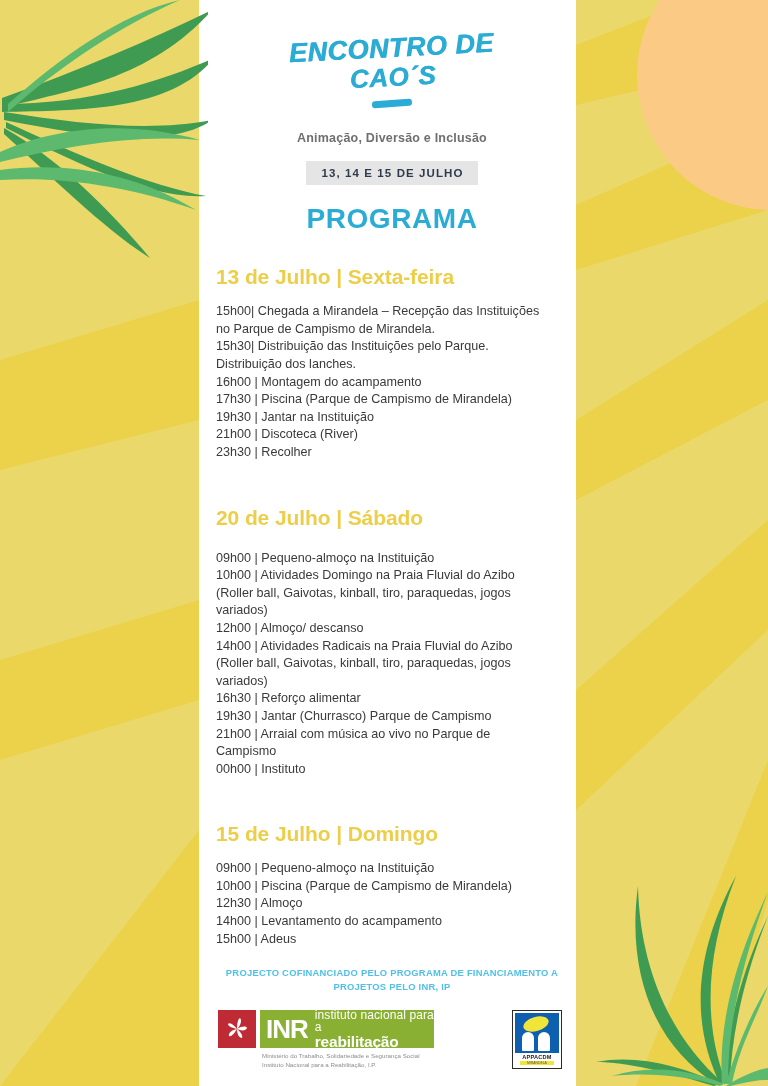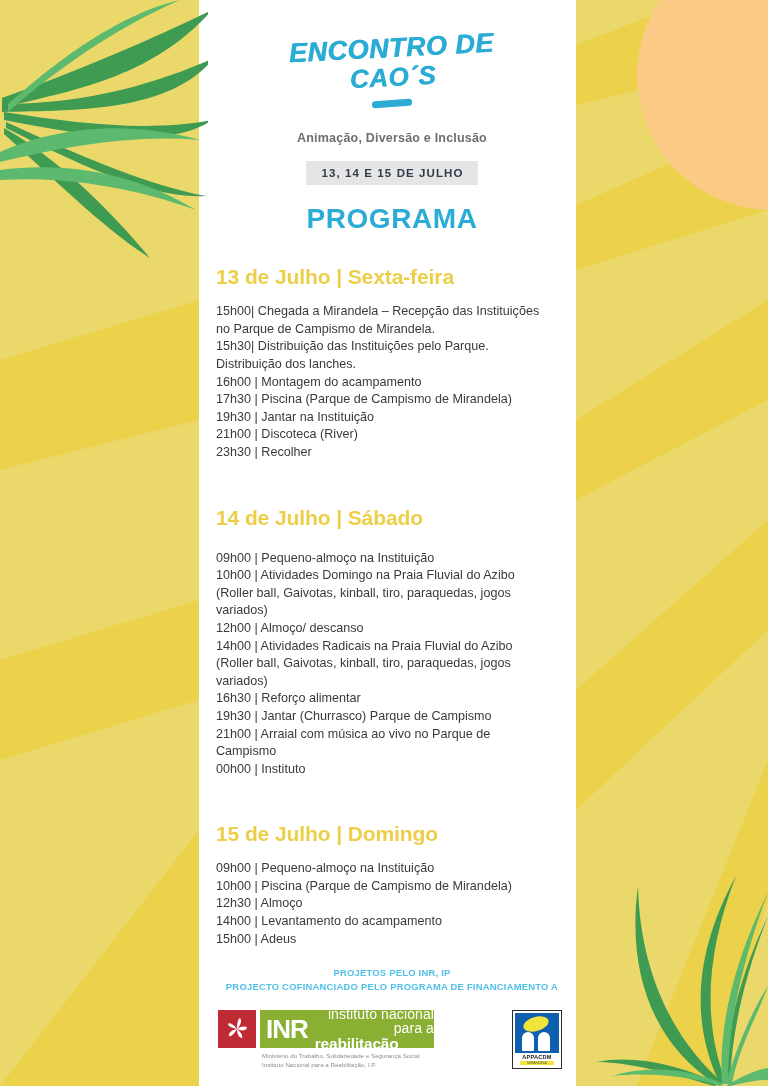--- a/index.html
+++ b/index.html
@@ -182,21 +182,21 @@
     font-weight: bold;
     font-size: 26px;
     letter-spacing: -1px;
     line-height: 1;
   }
   .inr-words {
     margin-left: 7px;
     color: #ffffff;
     line-height: 1.02;
   }
-  .inr-w1 { font-size: 14px; letter-spacing: 0.1px; display:block;text-align:right; }
+  .inr-w1 { font-size: 12px; letter-spacing: 0.1px; display:block; }
   .inr-w2 { font-size: 15.5px; font-weight: bold; display:block; letter-spacing: -0.2px; }
   .inr-sub {
     margin-top: 4px;
     margin-left: 44px;
     color: #8d8d8f;
     font-size: 6.2px;
     line-height: 8.4px;
   }
 
   
@@ -353,21 +353,21 @@
           <li>17h30 | Piscina (Parque de Campismo de Mirandela)</li>
           <li>19h30 | Jantar na Instituição</li>
           <li>21h00 | Discoteca (River)</li>
           <li>23h30 | Recolher</li>
         </ul>
       </div>
 
       <div class="day-spacer"></div>
 
       <div class="day">
-        <h2 class="day-title">14 de Julho | Sábado</h2>
+        <h2 class="day-title">20 de Julho | Sábado</h2>
         <ul class="day-items">
           <li>09h00 | Pequeno-almoço na Instituição</li>
           <li>10h00  | Atividades Domingo na Praia Fluvial do Azibo</li>
           <li>(Roller ball, Gaivotas, kinball, tiro, paraquedas, jogos</li>
           <li>variados)</li>
           <li>12h00 | Almoço/ descanso</li>
           <li>14h00 | Atividades Radicais na Praia Fluvial do Azibo</li>
           <li>(Roller ball, Gaivotas, kinball, tiro, paraquedas, jogos</li>
           <li>variados)</li>
           <li>16h30 | Reforço alimentar</li>
@@ -387,22 +387,22 @@
           <li>10h00 | Piscina (Parque de Campismo de Mirandela)</li>
           <li>12h30 | Almoço</li>
           <li>14h00 | Levantamento do acampamento</li>
           <li>15h00 | Adeus</li>
         </ul>
       </div>
 
     </div>
 
     <div class="footer-note">
+      <div>PROJECTO COFINANCIADO PELO PROGRAMA DE FINANCIAMENTO A</div>
       <div>PROJETOS  PELO INR, IP</div>
-      <div>PROJECTO COFINANCIADO PELO PROGRAMA DE FINANCIAMENTO A</div>
     </div>
 
     <div class="logos">
 
       <div class="inr-logo">
         <div class="inr-top">
           <div class="inr-red">
             <svg width="26" height="26" viewBox="0 0 26 26">
               <g fill="#ffffff">
                 <path d="M13,13 C13,7 14,3 16,2 C18,4 17,9 13,13 Z"></path>

